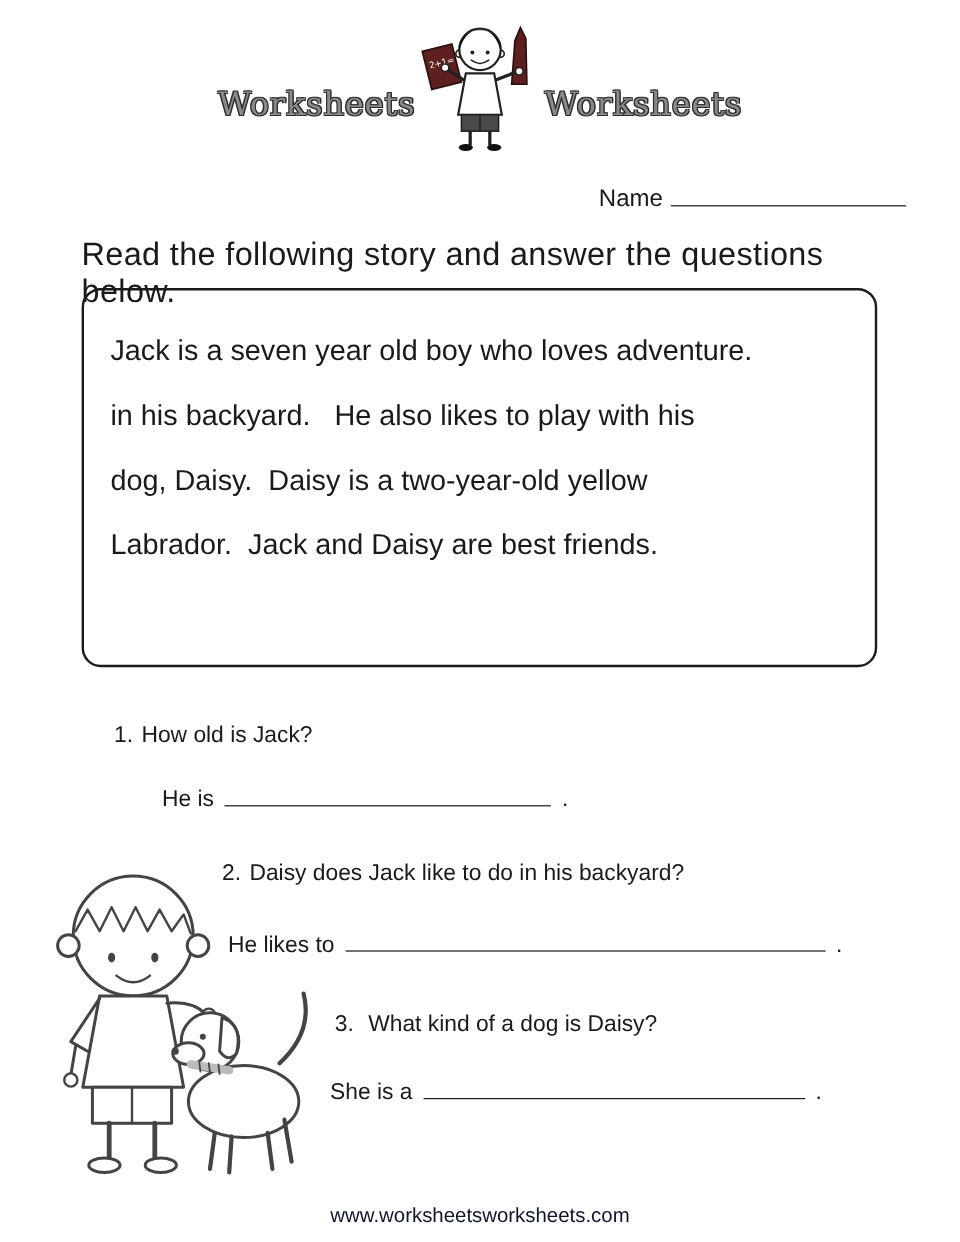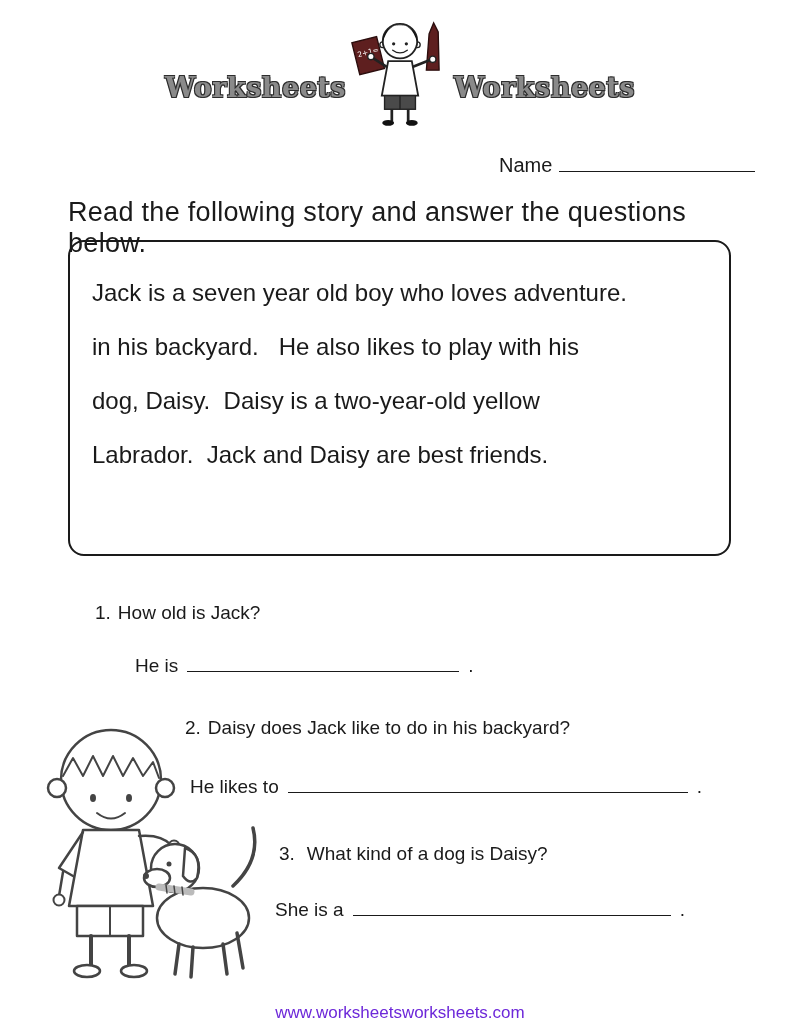--- a/index.html
+++ b/index.html
@@ -7,21 +7,21 @@
     position:relative; width:800px; height:1035px; background:#ffffff;
     font-family:"Liberation Sans", sans-serif; color:#1a1a1a; overflow:hidden;
   }
 
   
   .logo {
     position:absolute; top:6px; left:0; width:100%; height:132px;
     display:flex; justify-content:center; align-items:center; gap:4px;
   }
   .logo-text {
-    font-family:"DejaVu Serif", serif; font-weight:bold; font-size:27px;
+    font-family:"DejaVu Serif", serif; font-weight:normal; font-size:27px;
     color:#8a8a8a; letter-spacing:0.5px; margin-top:30px;
     text-shadow:-1px -1px 0 #2e2e2e, 1px -1px 0 #2e2e2e, -1px 1px 0 #2e2e2e, 1px 1px 0 #2e2e2e;
   }
 
   
   .name-row { position:absolute; top:150px; left:499px; font-size:20px; }
   .blank {
     display:inline-block; border-bottom:1.6px solid #1a1a1a; height:1.05em;
   }
   .name-blank { width:196px; margin-left:7px; }
@@ -56,21 +56,21 @@
   .blank-1 { width:272px; }
   .blank-2 { width:400px; }
   .blank-3 { width:318px; }
 
   
   .kid-dog { position:absolute; left:33px; top:718px; }
 
   
   .footer {
     position:absolute; bottom:12px; left:0; width:100%;
-    text-align:center; font-size:17px; color:#6d28d9;
+    text-align:center; font-size:17px; color:#0f172a;
   }
 </style>
 </head>
 <body>
 
 <div class="page">
 
   <header class="logo">
     <span class="logo-text">Worksheets</span>
     <svg class="logo-boy" width="100" height="118" viewBox="0 0 110 128" aria-hidden="true">

